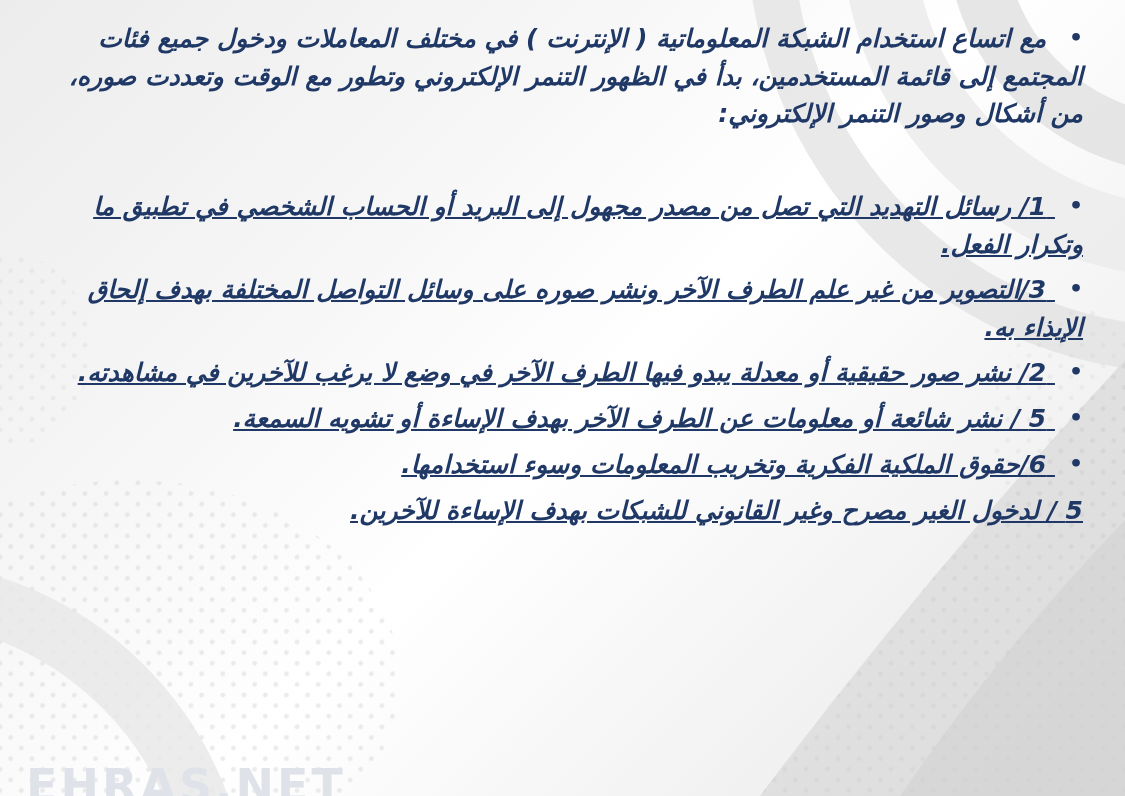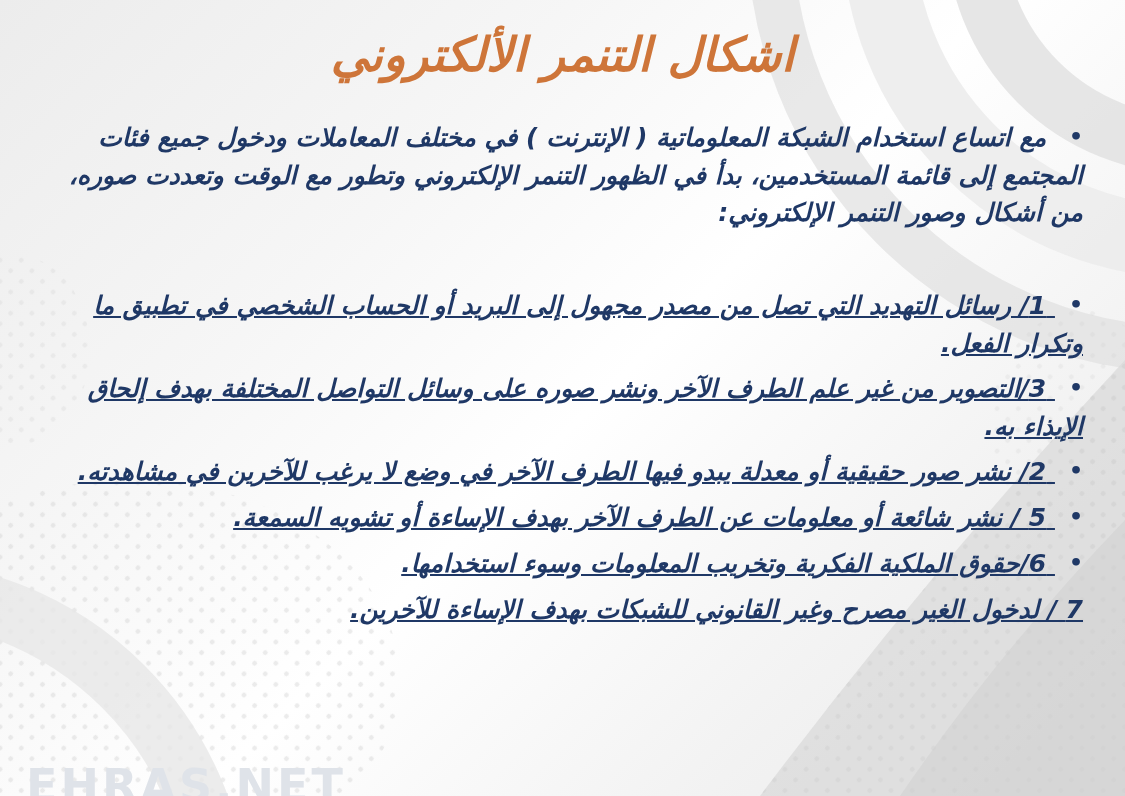--- a/index.html
+++ b/index.html
@@ -97,21 +97,20 @@
 
     <ellipse cx="15" cy="350" rx="75" ry="95" fill="url(#dots)" opacity="0.28"></ellipse>
 
     <ellipse cx="1080" cy="430" rx="90" ry="120" fill="url(#dots)" opacity="0.25"></ellipse>
   </svg>
 
   <div class="watermark">EHRAS.NET</div>
 
   <div class="content">
 
-    <h1 class="title">اشكال التنمر الألكتروني</h1>
 
     <p class="intro">
       <span class="bullet">•</span>
       <span>مع اتساع استخدام الشبكة المعلوماتية ( الإنترنت ) في مختلف المعاملات ودخول جميع فئات المجتمع إلى قائمة المستخدمين، بدأ في الظهور التنمر الإلكتروني وتطور مع الوقت وتعددت صوره، من أشكال وصور التنمر الإلكتروني:</span>
     </p>
 
     <p class="item">
       <span class="bullet">•</span>
       <span>1/ رسائل التهديد التي تصل من مصدر مجهول إلى البريد أو الحساب الشخصي في تطبيق ما وتكرار الفعل.</span>
     </p>
@@ -133,17 +132,17 @@
     </p>
 
     <p class="item">
       <span class="bullet">•</span>
       <span>6/حقوق الملكية الفكرية وتخريب المعلومات وسوء استخدامها.</span>
     </p>
 
 
     <p class="item">
       
-      <span>7 / لدخول الغير مصرح وغير القانوني للشبكات بهدف الإساءة للآخرين.</span>
+      <span>5 / لدخول الغير مصرح وغير القانوني للشبكات بهدف الإساءة للآخرين.</span>
     </p>
 
   </div>
 </div>
 
 </body></html>

